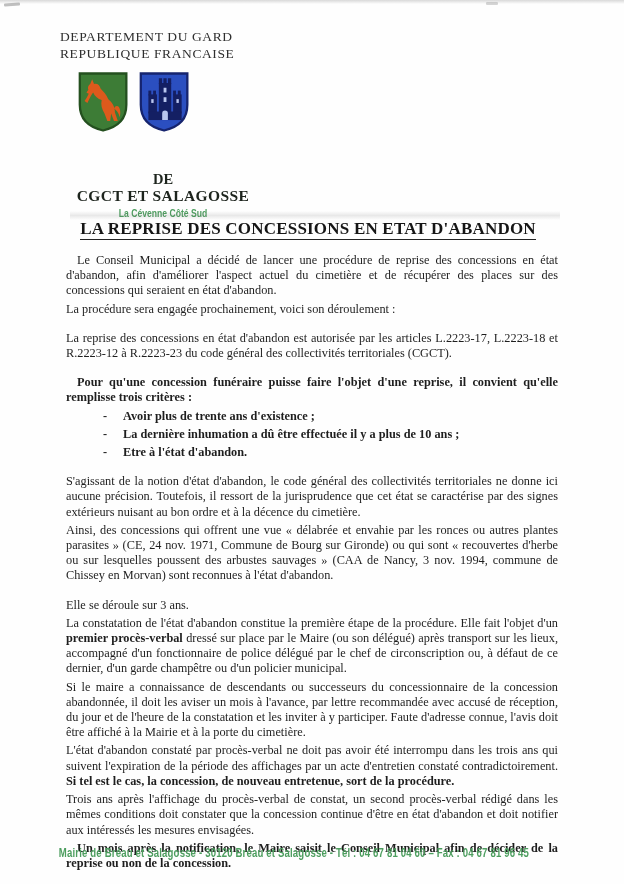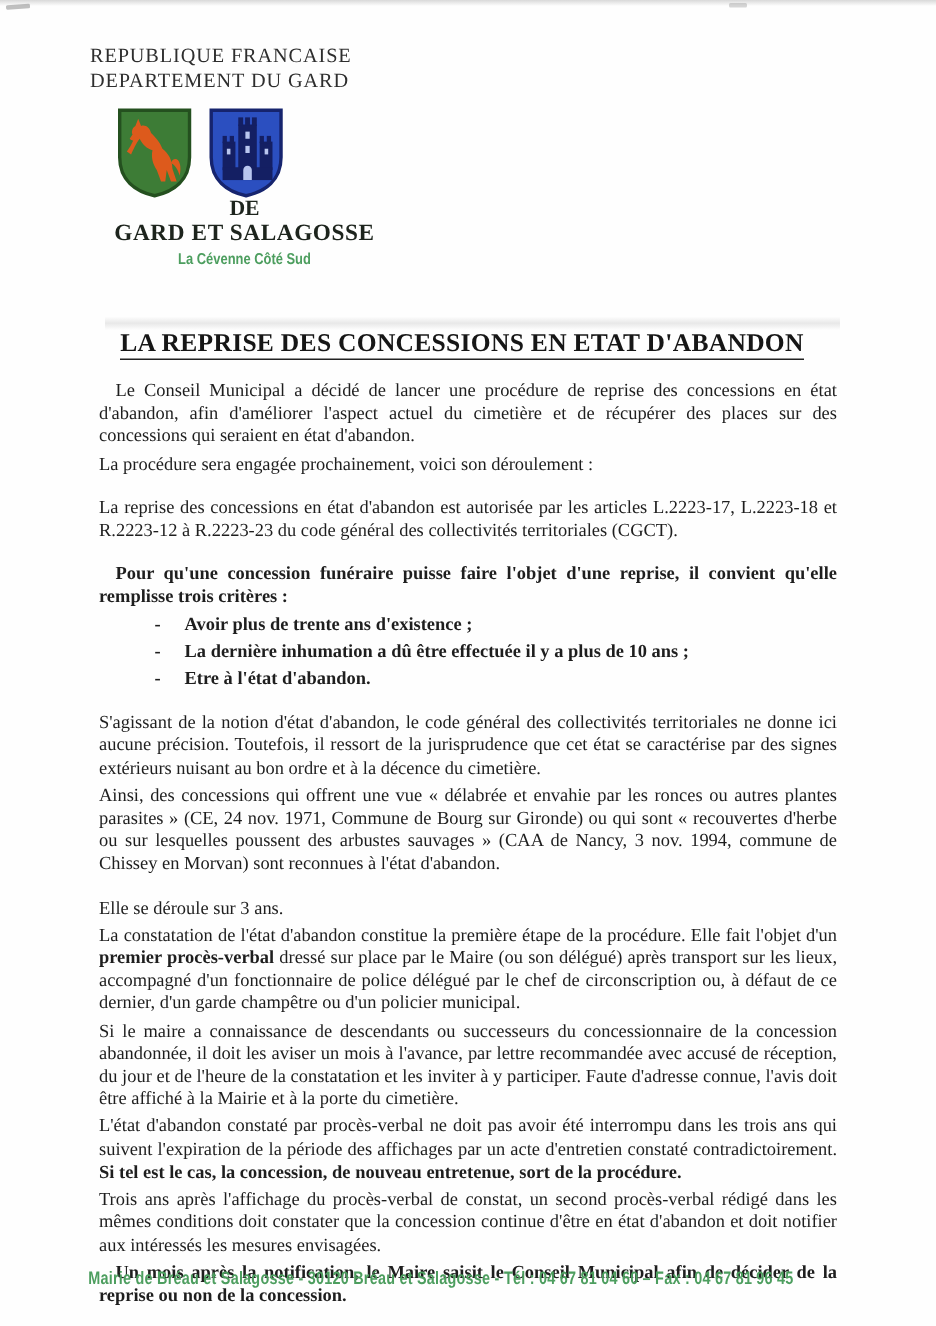--- a/index.html
+++ b/index.html
@@ -24,21 +24,21 @@
     position:absolute;left:60px;top:28px;
     font-size:13.5px;letter-spacing:.6px;color:#2e2e2e;line-height:17px;
   }
   .crests{position:absolute;left:76px;top:70px;display:flex;gap:4px;}
   .crest{width:57px;height:64px;}
   .commune-block{
     position:absolute;left:50px;top:131px;width:226px;text-align:center;
     font-weight:bold;color:#1d241d;
   }
   .commune-l1{font-size:15.5px;letter-spacing:.5px;line-height:17px;}
-  .commune-l2{font-size:14.5px;line-height:16px;}
+  .commune-l2{font-size:14.5px;line-height:16px;margin-top:40px;}
   .commune-l3{font-size:15.5px;letter-spacing:.4px;line-height:18px;}
   .tagline{
     margin-top:2px;font-family:"Liberation Sans","DejaVu Sans",sans-serif;
     font-size:10.5px;font-weight:bold;color:var(--green,#4d9e5f);
     transform:scaleX(.82);transform-origin:50% 50%;
   }
 
   
   .title-smudge{
     position:absolute;left:70px;top:211px;width:490px;height:9px;
@@ -77,22 +77,22 @@
   }
 </style>
 </head>
 <body>
 
 <div class="scan-top"></div>
 <div class="speck speck-tl"></div>
 <div class="speck speck-tr"></div>
 
 <div class="republic">
+  <div>DEPARTEMENT DU GARD</div>
   <div>REPUBLIQUE FRANCAISE</div>
-  <div>DEPARTEMENT DU GARD</div>
 </div>
 
 <div class="crests">
   <svg class="crest" viewBox="0 0 60 66" xmlns="http://www.w3.org/2000/svg">
     <path class="shield" d="M4,3 H53 V36 C53,52 42,60 28.5,63 C15,60 4,52 4,36 Z" fill="#3d7c36" stroke="#24501f" stroke-width="2.4"></path>
     <path class="charge" fill="#dd5a1c" d="M33,53 L30,45 C27,40 26,36 27,31 C23,30 20,27 18,23 C16,25 13,25 11,23 L13,20 C12,18 13,15 15,14 L17,9 L19,14 C22,13 25,15 26,19 C29,22 32,25 34,30 C38,33 41,38 41,44 L44,53 L40,53 L37,45 L36,53 Z"></path>
     <path class="charge" fill="#dd5a1c" d="M18,23 C15,27 14,30 12,34 L9,32 C12,28 13,25 15,21 Z"></path>
     <path class="charge" fill="#dd5a1c" d="M41,38 C45,35 48,41 46,49 C45,44 42,41 40,40 Z"></path>
   </svg>
   <svg class="crest" viewBox="0 0 60 66" xmlns="http://www.w3.org/2000/svg">
@@ -115,21 +115,21 @@
       <rect x="28" y="28" width="3" height="5"></rect>
       <rect x="15" y="30" width="2.5" height="4"></rect>
       <rect x="41.5" y="30" width="2.5" height="4"></rect>
       <path d="M26.5,52 v-7 a3,3 0 0 1 6,0 v7 z"></path>
     </g>
   </svg>
 </div>
 
 <div class="commune-block">
   <div class="commune-l2">DE</div>
-  <div class="commune-l3">GARD ET SALAGOSSE</div>
+  <div class="commune-l3">CGCT ET SALAGOSSE</div>
   <div class="tagline">La Cévenne Côté Sud</div>
 </div>
 
 <div class="title-smudge"></div>
 <div class="doc-title">
   <span>LA REPRISE DES CONCESSIONS EN ETAT D'ABANDON</span>
 </div>
 
 <div class="doc-body">
     <p class="para indent"><span>Le Conseil Municipal a décidé de lancer une procédure de reprise des concessions en état d'abandon, afin d'améliorer l'aspect actuel du cimetière et de récupérer des places sur des concessions qui seraient en état d'abandon.</span></p>

